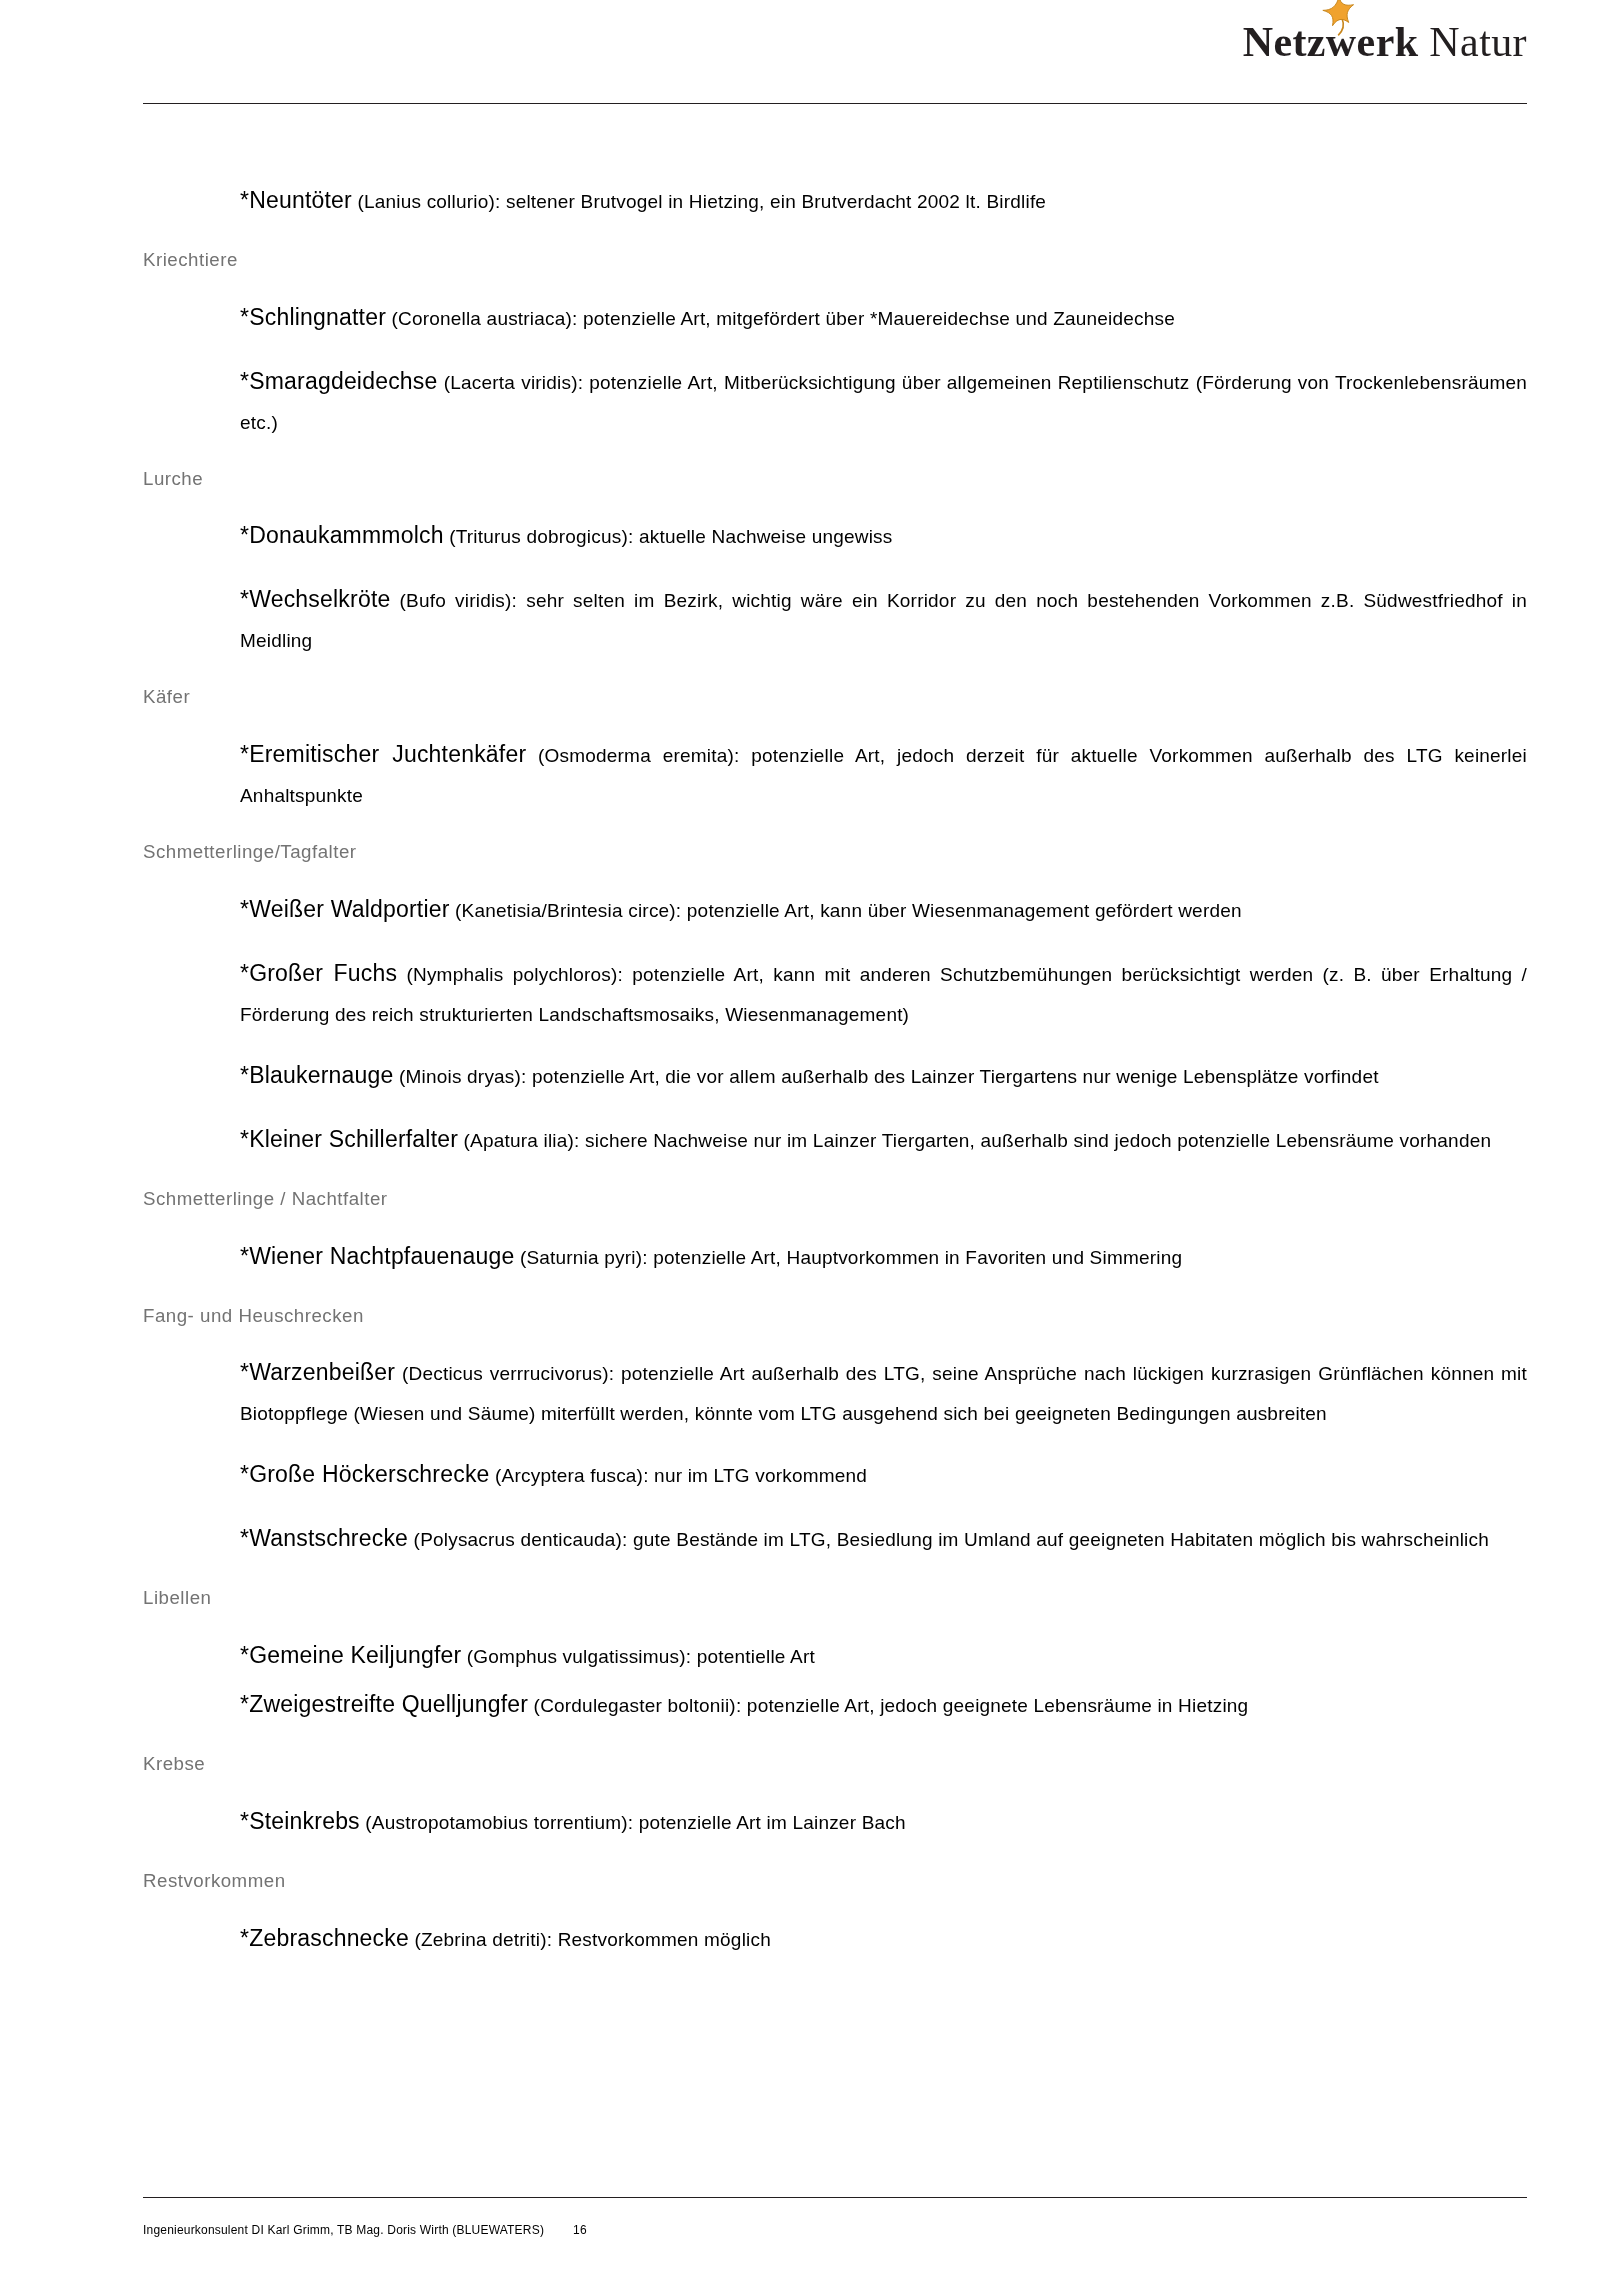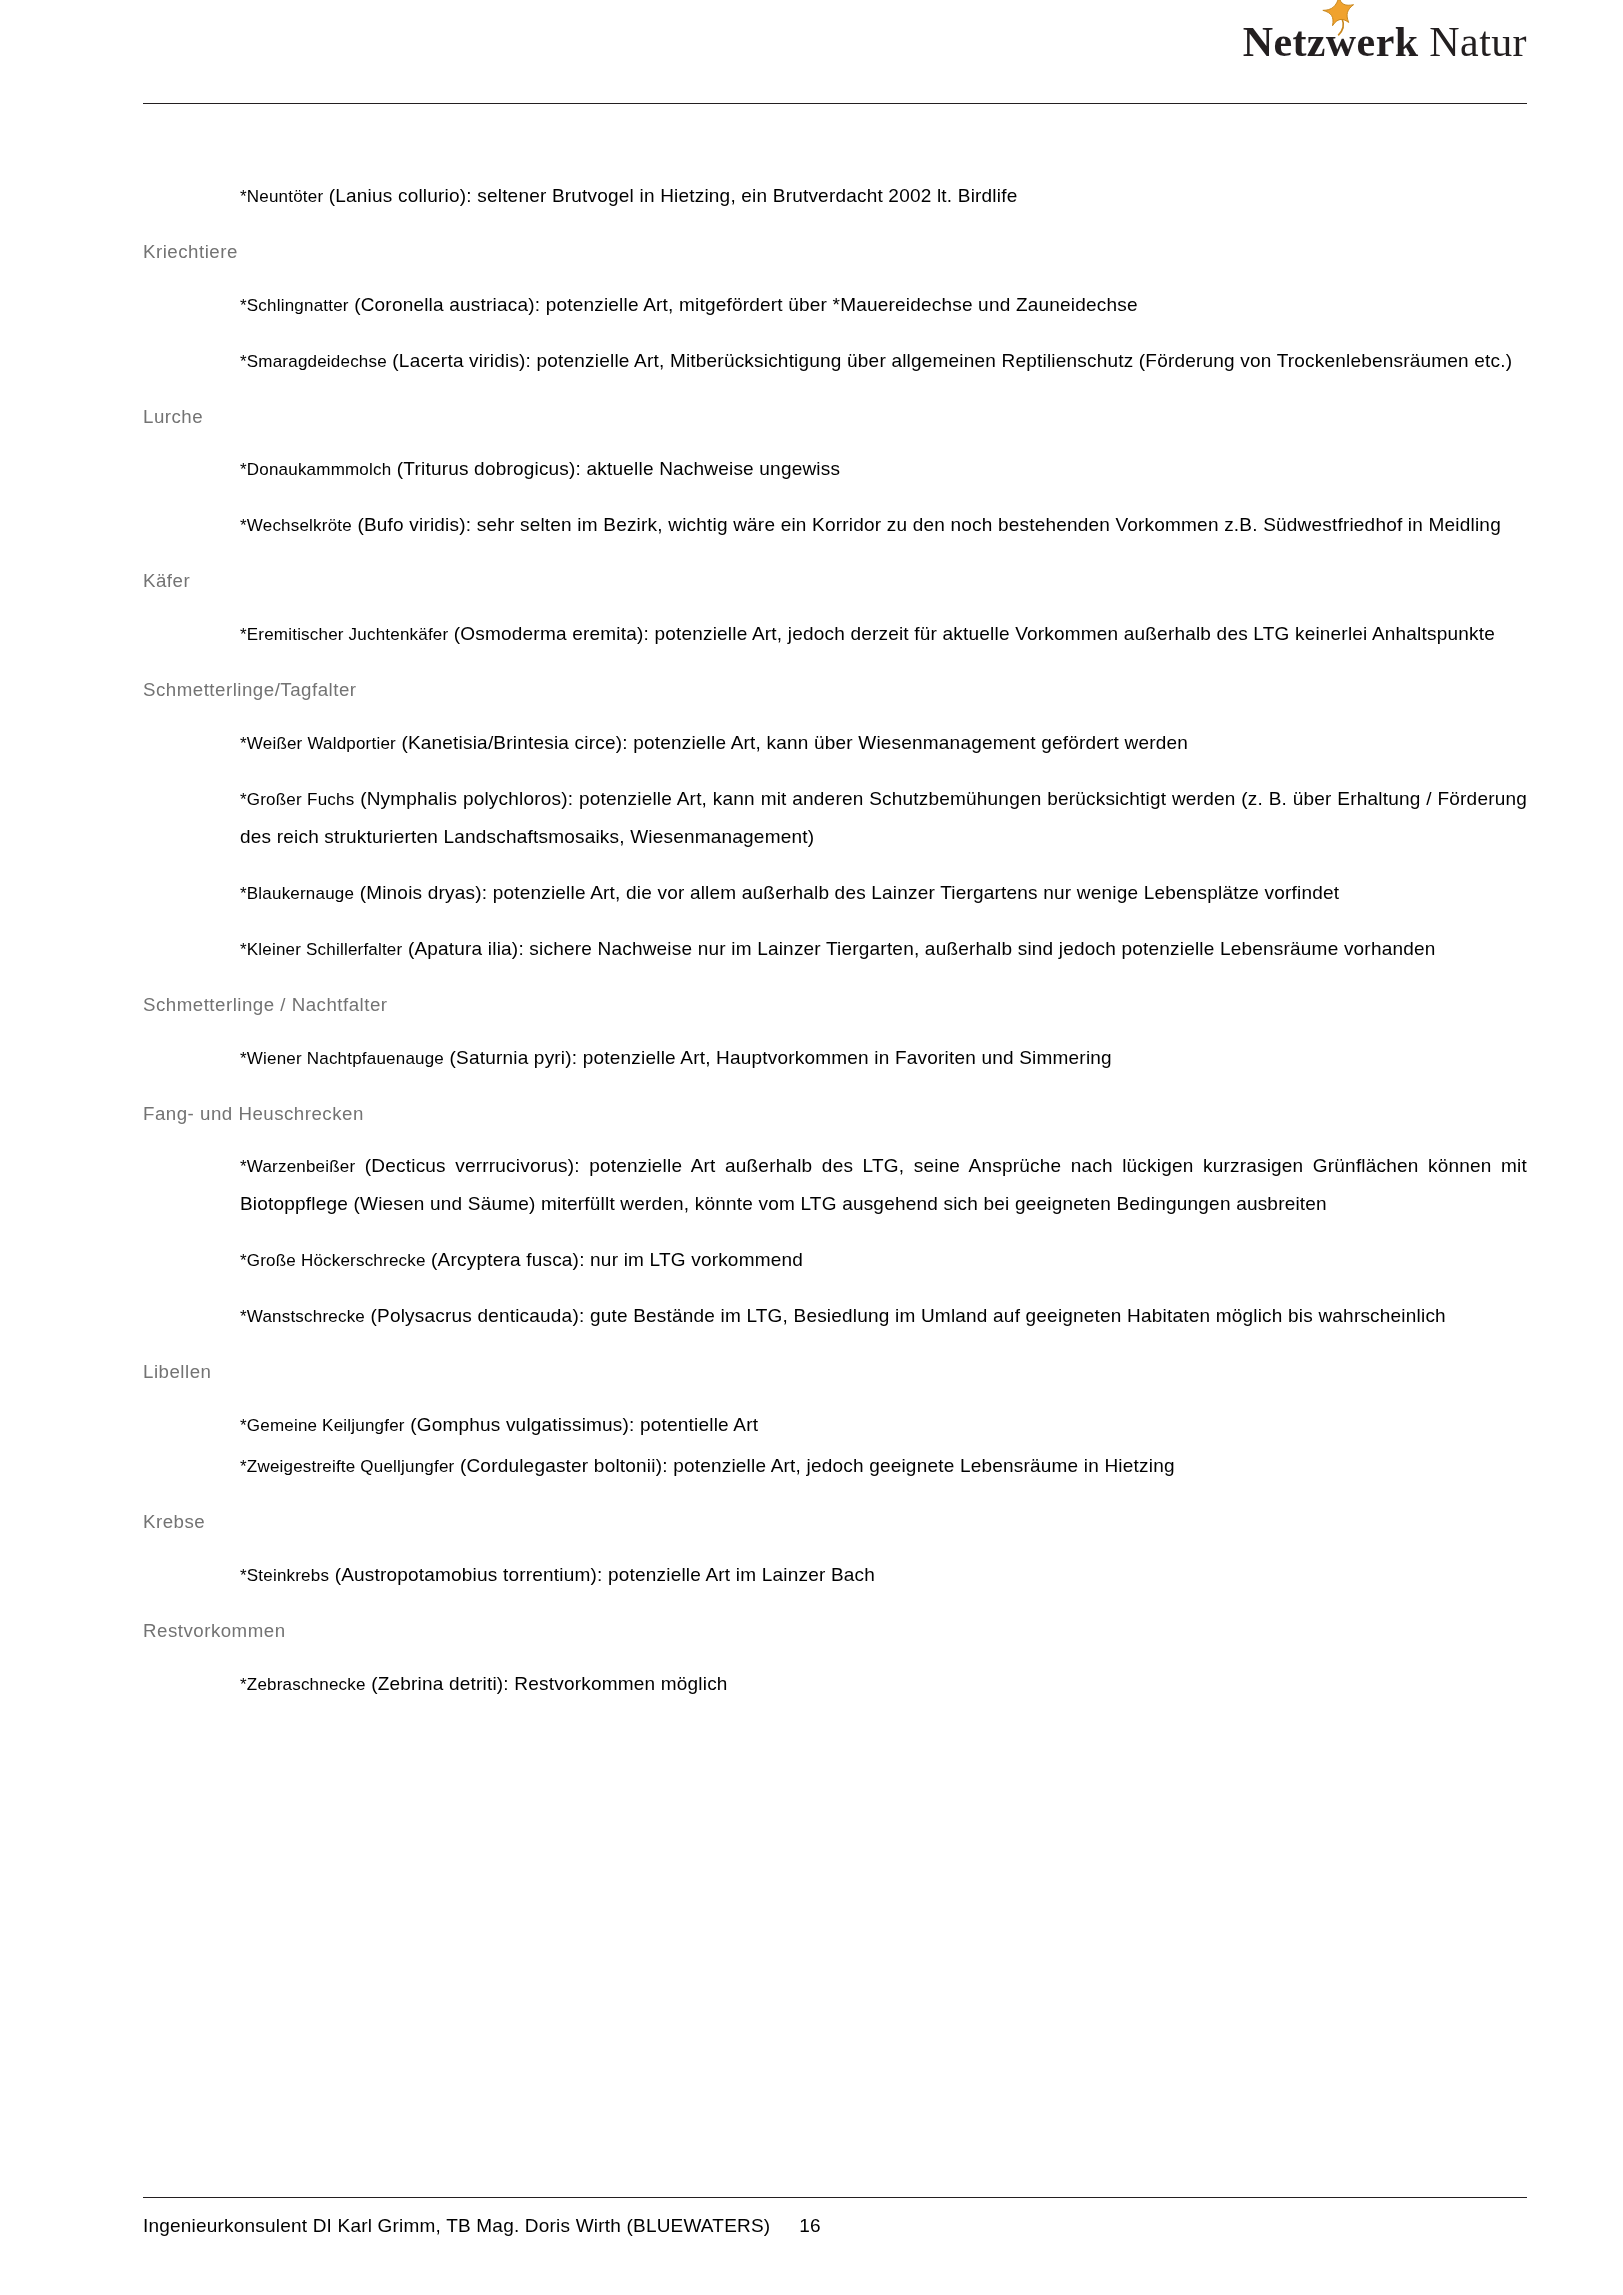--- a/index.html
+++ b/index.html
@@ -93,37 +93,37 @@
   }
   .heading + .para {
     margin-top: 24px;
   }
   .para.tight + .para.tight {
     margin-top: 3.2px;
   }
   .sci {
   }
   .star {
-    font-size: 17px;
+    font-size: 23px;
   }
 
   
   .footer-rule {
     position: absolute;
     left: 143px;
     right: 96px;
     bottom: 97px;
     border-bottom: 1.2px solid #231f20;
   }
   .footer {
     position: absolute;
     left: 143px;
     right: 104px;
     bottom: 58px;
-    font-size: 19px;
+    font-size: 12px;
     letter-spacing: 0.2px;
     color: #000;
     white-space: nowrap;
   }
   .footer .pageno {
     margin-left: 29px;
   }
 </style>
 </head>
 <body>

